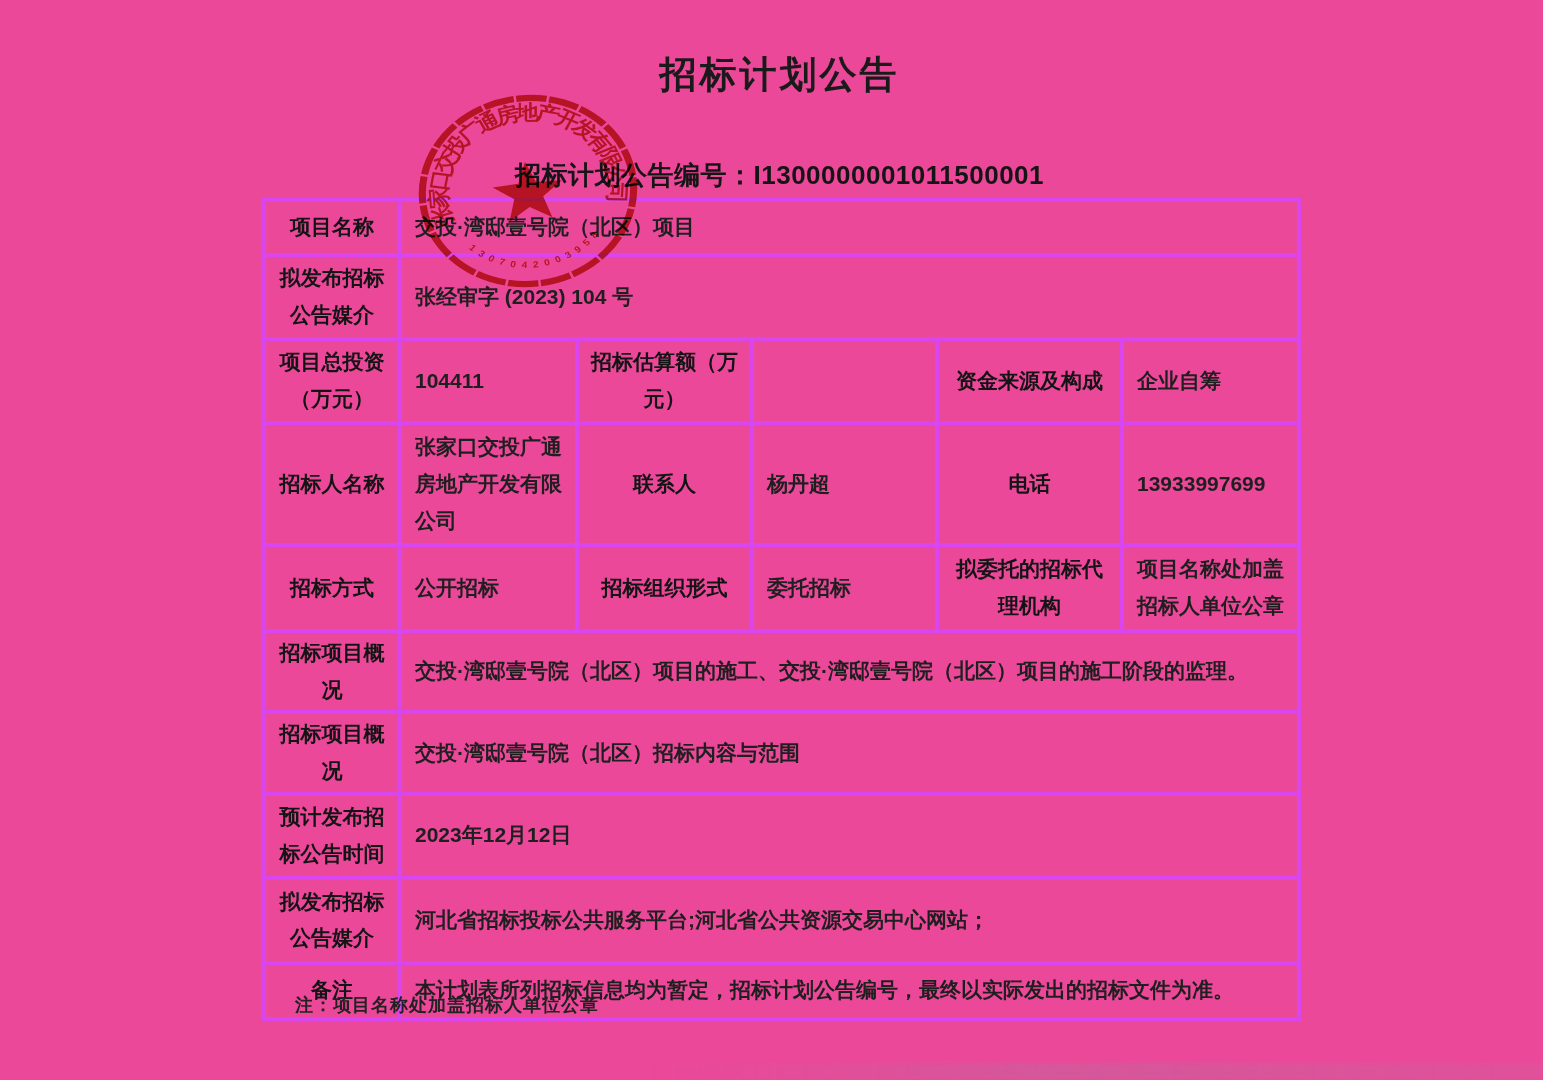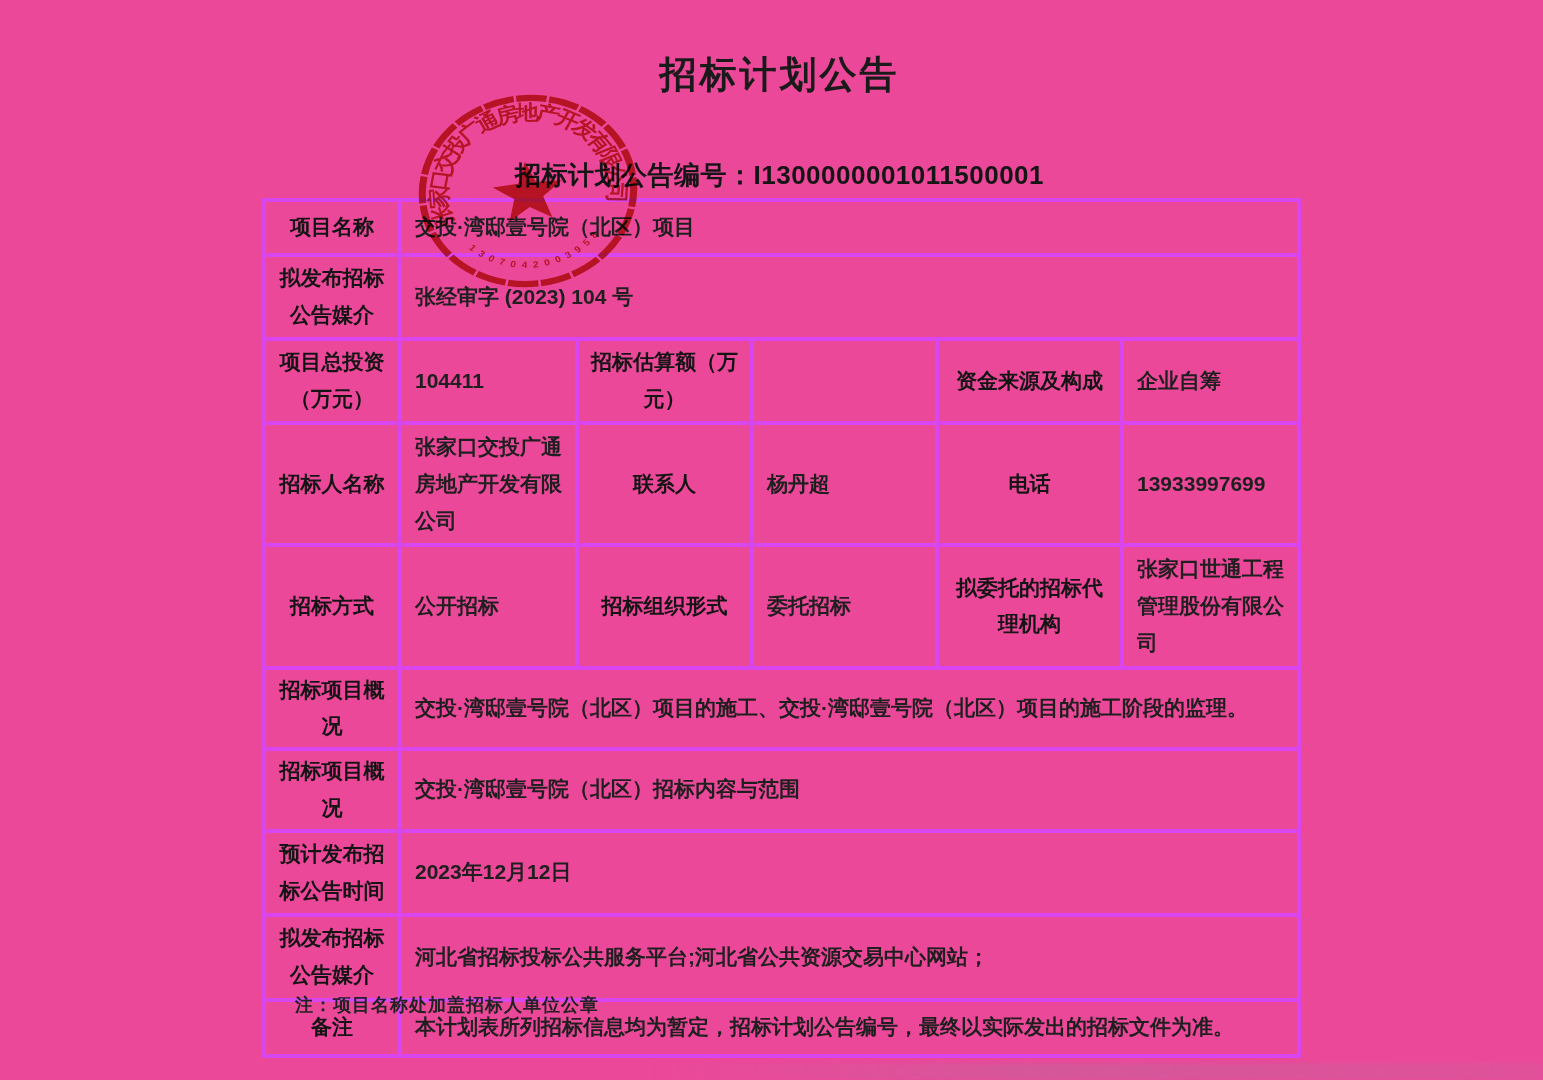--- a/index.html
+++ b/index.html
@@ -110,21 +110,21 @@
         <td class="val">杨丹超</td>
         <td class="lbl">电话</td>
         <td class="val">13933997699</td>
       </tr>
       <tr class="r5">
         <td class="lbl">招标方式</td>
         <td class="val">公开招标</td>
         <td class="lbl">招标组织形式</td>
         <td class="val">委托招标</td>
         <td class="lbl">拟委托的招标代理机构</td>
-        <td class="val">张家口世通工程管理股份有限公司</td>
+        <td class="val">项目名称处加盖招标人单位公章</td>
       </tr>
       <tr class="r6">
         <td class="lbl">招标项目概况</td>
         <td class="val" colspan="5">交投·湾邸壹号院（北区）项目的施工、交投·湾邸壹号院（北区）项目的施工阶段的监理。</td>
       </tr>
       <tr class="r7">
         <td class="lbl">招标项目概况</td>
         <td class="val" colspan="5">交投·湾邸壹号院（北区）招标内容与范围</td>
       </tr>
       <tr class="r8">

